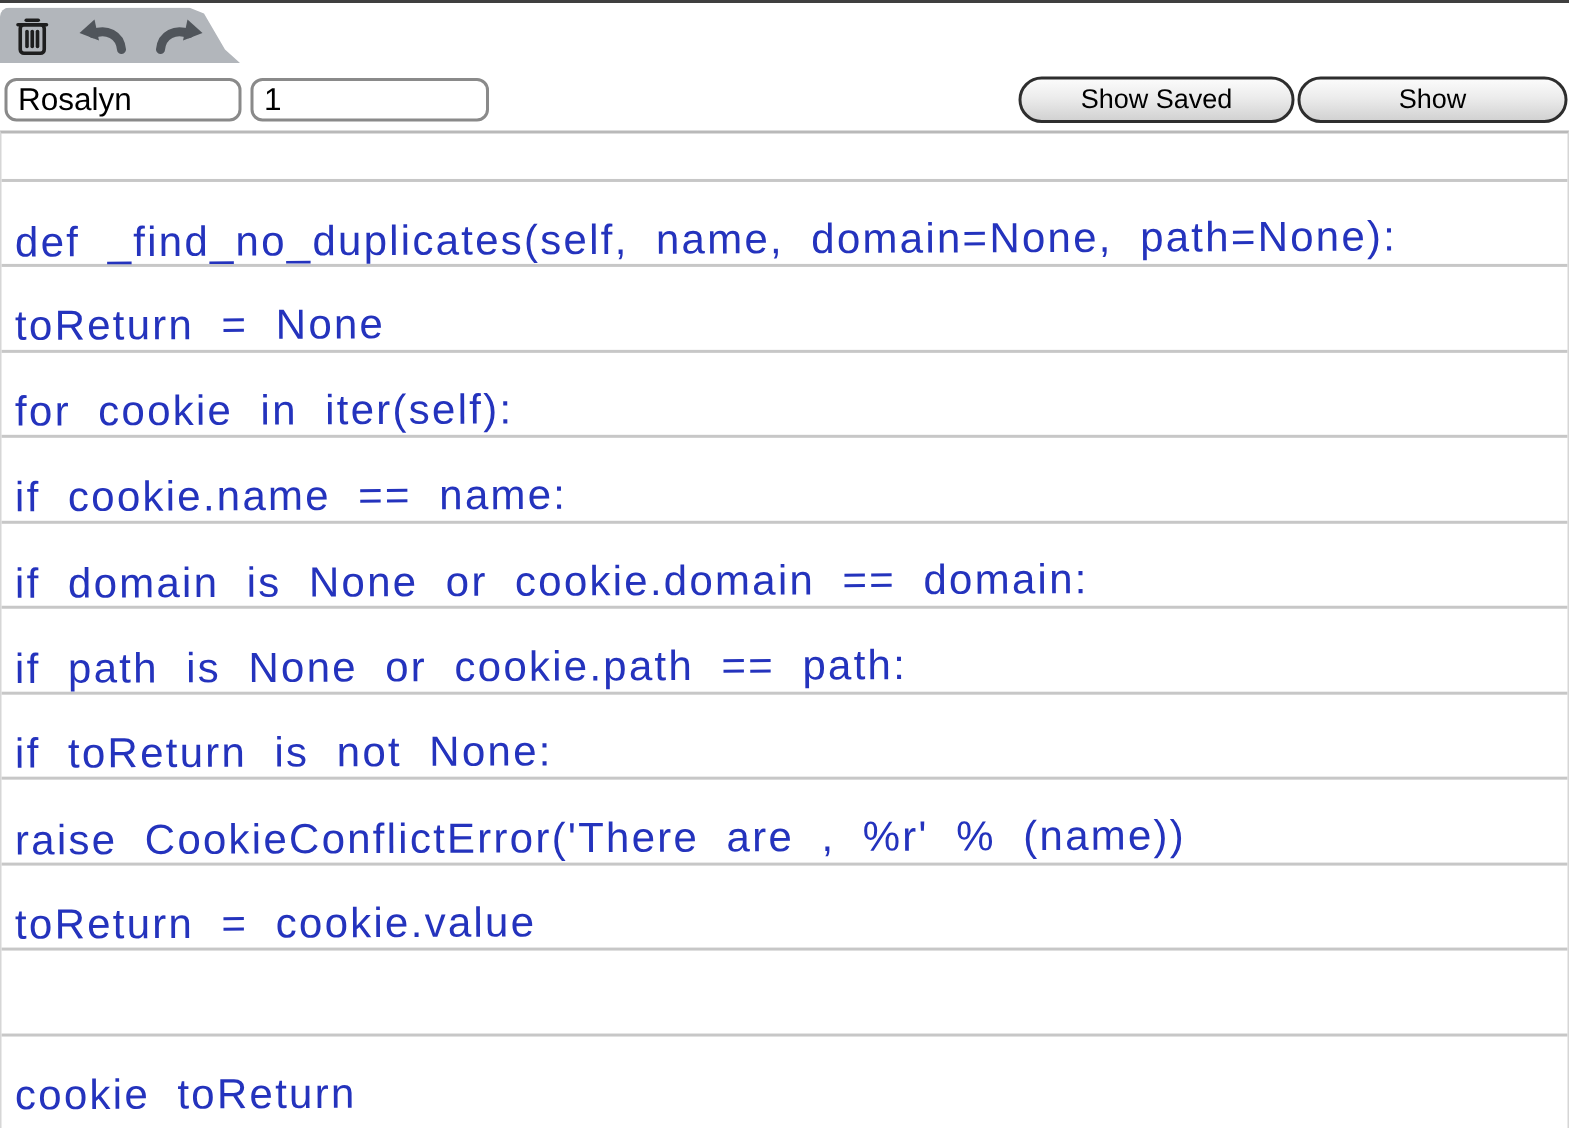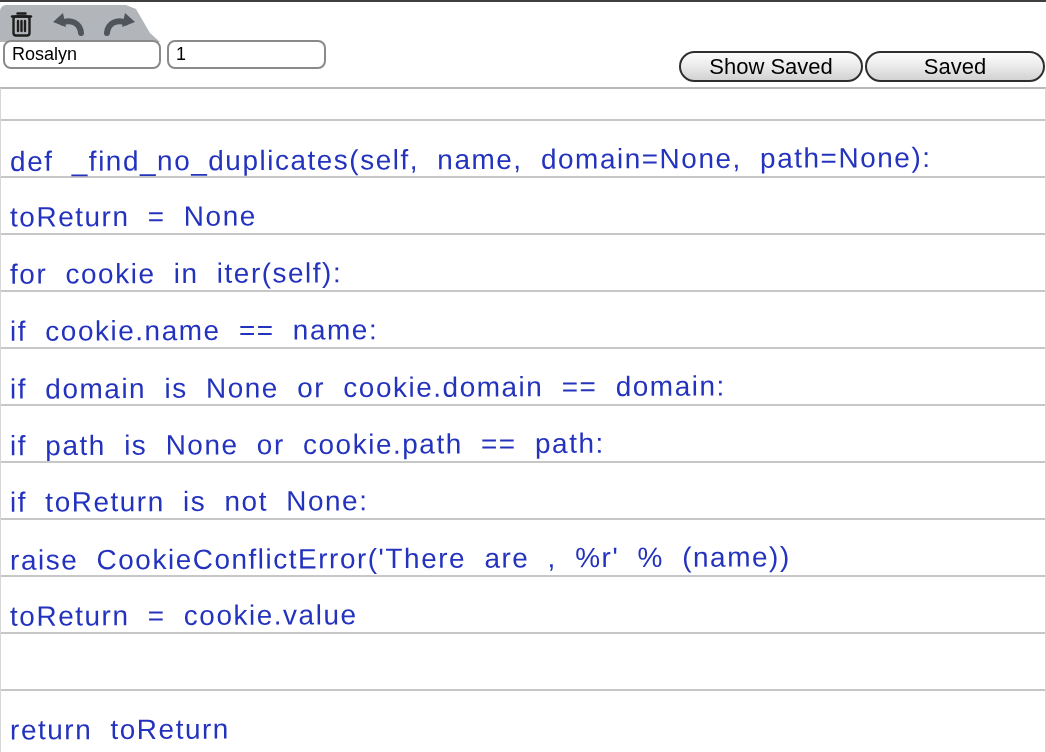--- a/index.html
+++ b/index.html
@@ -22,36 +22,36 @@
     background:#b2b6bb;
     border-radius:6px 4px 0 0;
     clip-path:polygon(0 0,126px 0,136px 4px,150px 28px,160px 37px,0 37px);
     display:flex;align-items:center;gap:18px;
     padding-left:10px;box-sizing:border-box;
   }
   .icon-btn{background:none;border:none;padding:0;margin:0;cursor:pointer;display:flex;align-items:center;}
   .icon-btn svg{display:block;}
   
   .field{
-    position:absolute;top:38px;height:25px;
+    position:absolute;top:50px;height:25px;
     border:2px solid #8a8a8a;border-radius:8px;
     font-family:"Liberation Sans", sans-serif;
-    font-size:18px;color:#000;
+    font-size:21px;color:#000;
     padding:0 0 0 7px;box-sizing:content-box;
     background:#fff;outline:none;
   }
   .field-name{left:3px;width:147px;}
   .field-page{left:167px;width:148px;}
   
   .pill-btn{
     position:absolute;top:49px;height:31px;
     border:2px solid #2e2e2e;border-radius:17px;
     background:linear-gradient(#fbfbfb,#ececec 45%,#d2d2d2);
     font-family:"Liberation Sans", sans-serif;
-    font-size:22px;color:#000;
+    font-size:18px;color:#000;
     cursor:pointer;
     box-sizing:border-box;
   }
   .btn-show-saved{left:679px;width:184px;}
   .btn-save{left:865px;width:180px;}
   
   .canvas{
     position:absolute;left:0;top:85px;width:1046px;height:667px;
     border-top:2px solid #b9b9b9;
     border-left:1px solid #d6d6d6;
@@ -106,28 +106,28 @@
           <polygon points="15,15 2,10 12,1" fill="#50555b"></polygon>
         </svg>
       </span>
     </button>
   </div>
 
   <input class="field field-name" type="text" value="Rosalyn" style="">
   <input class="field field-page" type="text" value="1" style="">
 
   <button class="pill-btn btn-show-saved">Show Saved</button>
-  <button class="pill-btn btn-save">Saved</button>
+  <button class="pill-btn btn-save">Show</button>
 
   <div class="canvas">
     <div class="ink-line" style="top:41px;">def _find_no_duplicates(self, name, domain=None, path=None):</div>
     <div class="ink-line" style="top:98px;">toReturn = None</div>
     <div class="ink-line" style="top:155px;">for cookie in iter(self):</div>
     <div class="ink-line" style="top:212px;">if cookie.name == name:</div>
     <div class="ink-line" style="top:269px;">if domain is None or cookie.domain == domain:</div>
     <div class="ink-line" style="top:326px;">if path is None or cookie.path == path:</div>
     <div class="ink-line" style="top:383px;">if toReturn is not None:</div>
     <div class="ink-line" style="top:440px;">raise CookieConflictError('There are , %r' % (name))</div>
     <div class="ink-line" style="top:497px;">toReturn = cookie.value</div>
-    <div class="ink-line" style="top:611px;">return toReturn</div>
+    <div class="ink-line" style="top:611px;">cookie toReturn</div>
   </div>
 
 </div>
 
 </body></html>

